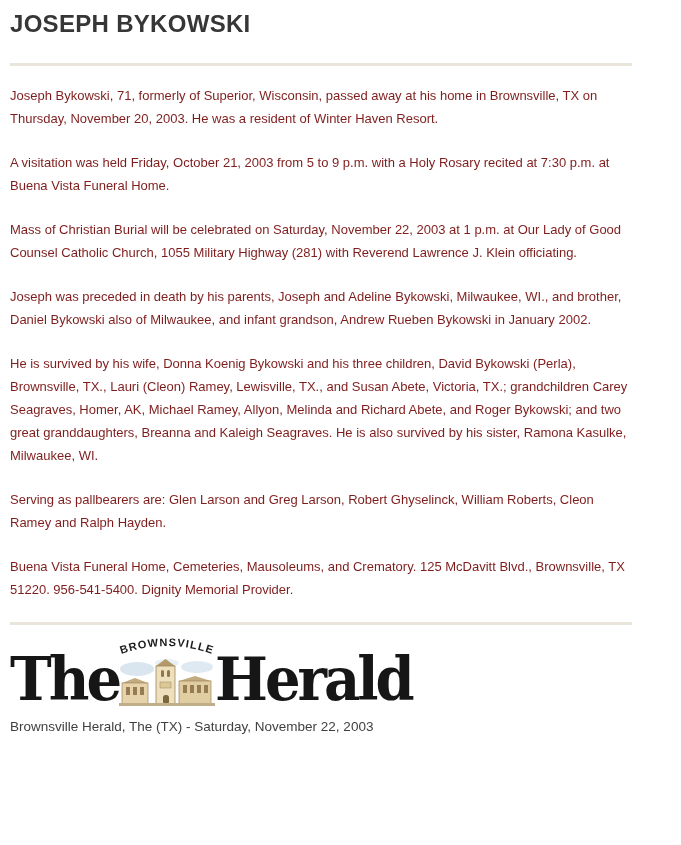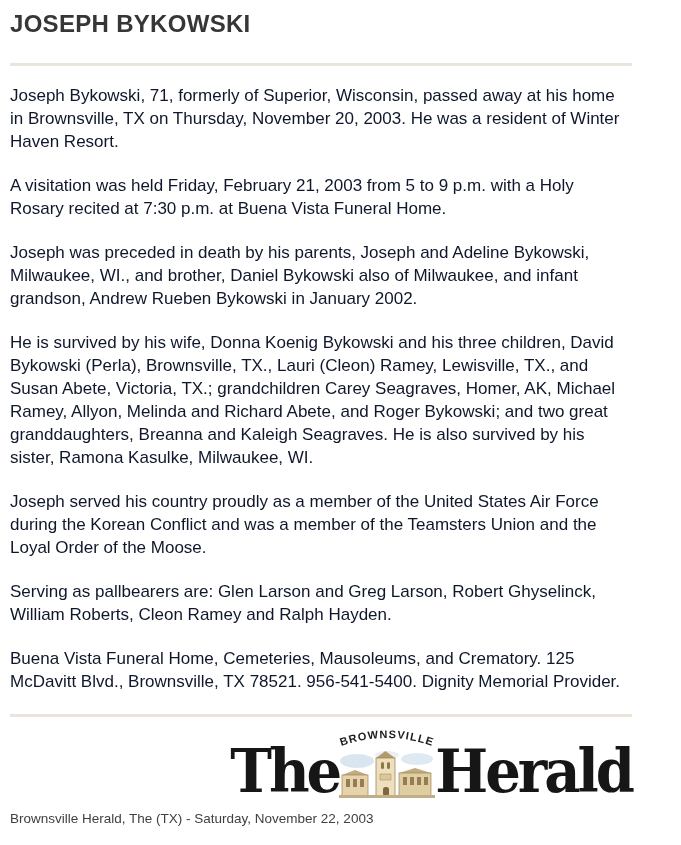--- a/index.html
+++ b/index.html
@@ -30,28 +30,28 @@
     height: 3px;
     background: #eae5da;
     border: none;
     margin: 0 0 18px 0;
   }
   .divider.pre-logo {
     margin: 9px 0 10px 0;
   }
   .obit p {
     margin: 0 0 21px 0;
-    font-size: 17px;
+    font-size: 13px;
     line-height: 23px;
-    color: #0f172a;
+    color: #7f1d1d;
   }
   
   .logo-row {
     display: flex;
-    justify-content: flex-end;
+    justify-content: flex-start;
     align-items: flex-end;
     height: 72px;
     margin: 0 0 6px 0;
   }
   .blackletter {
     font-family: "DejaVu Serif", serif;
     font-weight: bold;
     font-size: 56px;
     line-height: 0.92;
     letter-spacing: -3px;
@@ -80,26 +80,26 @@
 <body>
 
 <div class="page">
 
   <h1 class="page-title">JOSEPH BYKOWSKI</h1>
 
   <hr class="divider">
 
   <div class="obit">
     <p>Joseph Bykowski, 71, formerly of Superior, Wisconsin, passed away at his home in Brownsville, TX on Thursday, November 20, 2003. He was a resident of Winter Haven Resort.</p>
-    <p>A visitation was held Friday, February 21, 2003 from 5 to 9 p.m. with a Holy Rosary recited at 7:30 p.m. at Buena Vista Funeral Home.</p>
+    <p>A visitation was held Friday, October 21, 2003 from 5 to 9 p.m. with a Holy Rosary recited at 7:30 p.m. at Buena Vista Funeral Home.</p>
+    <p>Mass of Christian Burial will be celebrated on Saturday, November 22, 2003 at 1 p.m. at Our Lady of Good Counsel Catholic Church, 1055 Military Highway (281) with Reverend Lawrence J. Klein officiating.</p>
     <p>Joseph was preceded in death by his parents, Joseph and Adeline Bykowski, Milwaukee, WI., and brother, Daniel Bykowski also of Milwaukee, and infant grandson, Andrew Rueben Bykowski in January 2002.</p>
     <p>He is survived by his wife, Donna Koenig Bykowski and his three children, David Bykowski (Perla), Brownsville, TX., Lauri (Cleon) Ramey, Lewisville, TX., and Susan Abete, Victoria, TX.; grandchildren Carey Seagraves, Homer, AK, Michael Ramey, Allyon, Melinda and Richard Abete, and Roger Bykowski; and two great granddaughters, Breanna and Kaleigh Seagraves. He is also survived by his sister, Ramona Kasulke, Milwaukee, WI.</p>
-    <p>Joseph served his country proudly as a member of the United States Air Force during the Korean Conflict and was a member of the Teamsters Union and the Loyal Order of the Moose.</p>
     <p>Serving as pallbearers are: Glen Larson and Greg Larson, Robert Ghyselinck, William Roberts, Cleon Ramey and Ralph Hayden.</p>
-    <p>Buena Vista Funeral Home, Cemeteries, Mausoleums, and Crematory. 125 McDavitt Blvd., Brownsville, TX 78521. 956-541-5400. Dignity Memorial Provider.</p>
+    <p>Buena Vista Funeral Home, Cemeteries, Mausoleums, and Crematory. 125 McDavitt Blvd., Brownsville, TX 51220. 956-541-5400. Dignity Memorial Provider.</p>
   </div>
 
   <hr class="divider pre-logo">
 
   <div class="logo-row">
     <span class="blackletter the">The</span>
 
     <div class="logo-center">
 
       <svg width="104" height="22" viewBox="0 0 104 22">

